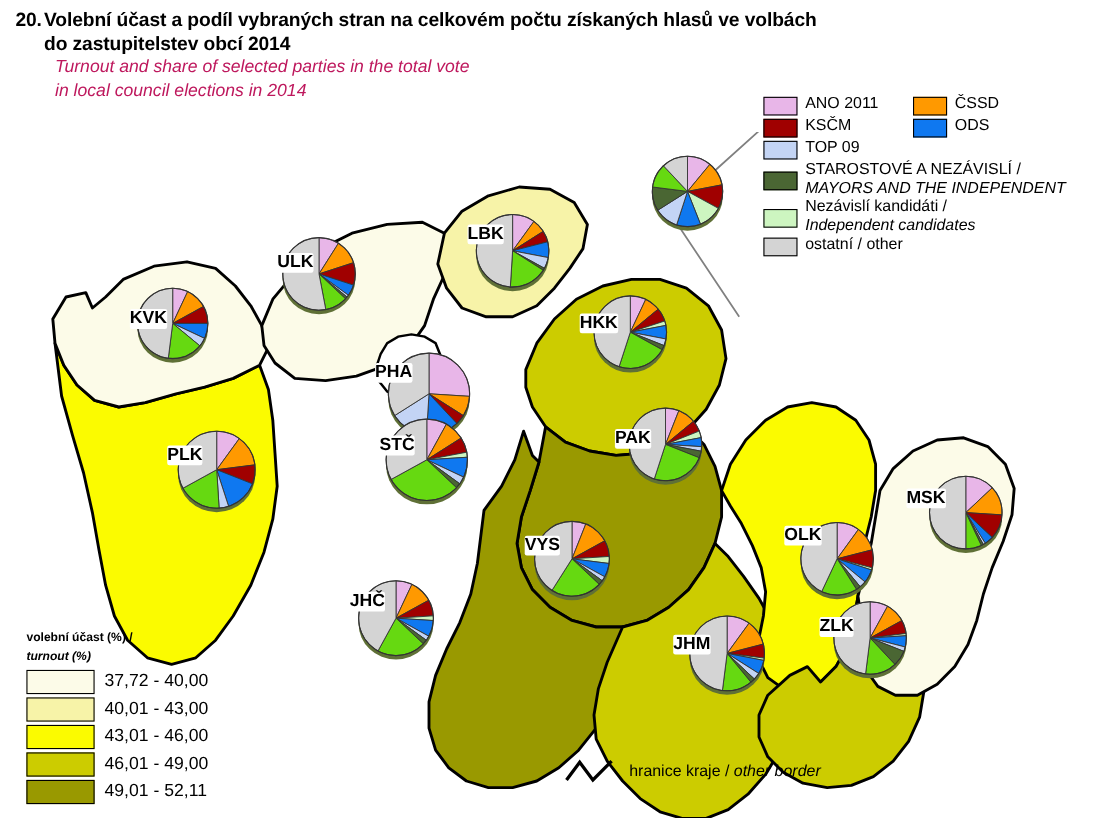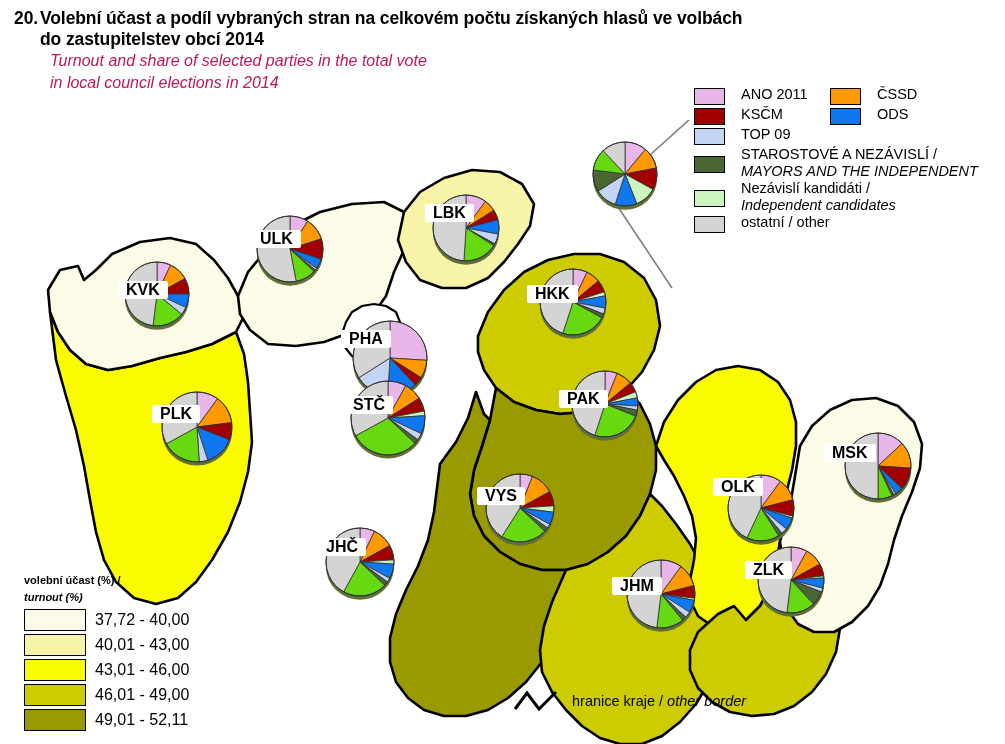--- a/index.html
+++ b/index.html
@@ -17,21 +17,21 @@
   .t-line{font-size:17.5px;font-weight:bold;color:#000;line-height:21px;letter-spacing:-0.1px;}
   .t-num{display:inline-block;width:26px;}
   .t-line2{padding-left:26px;}
   .t-sub{font-size:16px;font-style:italic;font-weight:normal;color:#be185d;
          line-height:22px;padding-left:36px;}
 
   
   .party-legend{position:absolute;left:694px;top:86px;width:311px;}
   .pl-row{display:flex;align-items:flex-start;margin-bottom:1px;}
   .pl-sw{width:29px;height:15px;border:1px solid #000;flex:0 0 auto;margin-top:2px;}
-  .pl-txt{font-size:14.5px;color:#000;line-height:16.5px;margin-left:16px;white-space:nowrap;}
+  .pl-txt{font-size:14.5px;color:#000;line-height:16.5px;margin-left:7px;white-space:nowrap;}
   .pl-txt i{font-style:italic;}
   .pl-2col{display:flex;}
   .pl-col-a{width:136px;}
   .pl-col-b{width:auto;}
   .pl-stack{display:block;}
 
   
   .turnout-legend{position:absolute;left:24px;top:572px;width:215px;}
   .tl-head{font-size:11px;font-weight:bold;color:#000;line-height:17px;}
   .tl-head i{font-style:italic;}
@@ -45,21 +45,21 @@
   .bl-txt i{font-style:italic;}
 
   
   #mapsvg{position:absolute;left:0px;top:120px;}
   .region{stroke:#000;stroke-width:2.6;stroke-linejoin:round;}
   .pha-shape{stroke:#000;stroke-width:2.2;fill:#ffffff;}
 
   
   .pie-label{
     position:absolute;font-size:16px;font-weight:bold;color:#000;
-    background:#ffffff;padding:0px 8px;line-height:18px;white-space:nowrap;
+    background:#ffffff;padding:0px 0;line-height:18px;white-space:nowrap;
     border-radius:2px;
   }
 </style>
 </head>
 <body>
 
 <div id="root">
 
   <div class="title-block">
     <div class="t-line">

